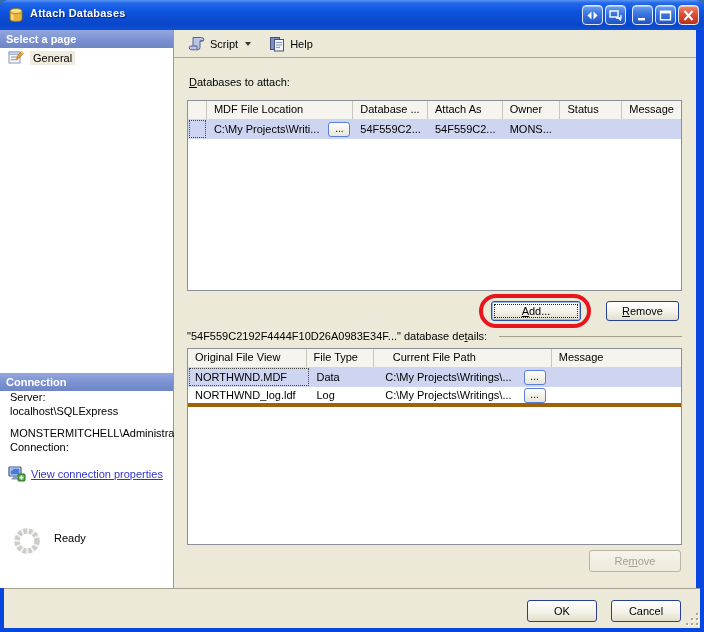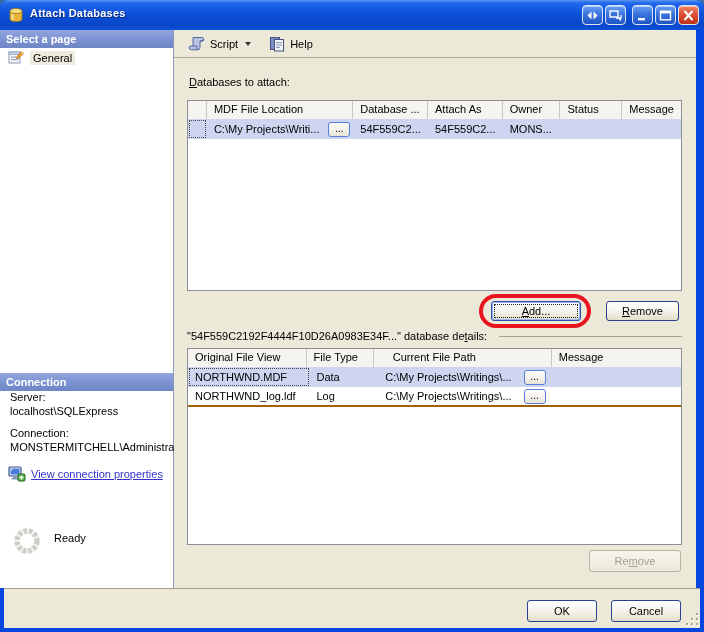--- a/index.html
+++ b/index.html
@@ -105,21 +105,21 @@
   .grid-row .c { padding-left:7px; overflow:hidden; white-space:nowrap; display:flex; align-items:center; height:100%; }
   .rowsel { outline:1px dotted #444; outline-offset:-2px; }
   .cell-focus { outline:1px dotted #444; outline-offset:-2px; }
   .browse-btn {
     width:22px; height:15px; margin-left:auto; margin-right:3px;
     border:1px solid #5A7EDC; border-radius:3px;
     background:linear-gradient(180deg,#FEFEFD,#E9E6D8);
     font-size:10px; line-height:11px; text-align:center; cursor:pointer;
     flex:0 0 auto;
   }
-  .grid2 .grid-row { border-bottom:2px solid #a16207; }
+  .grid2 .grid-row { border-bottom:4px solid #a16207; }
   .grid2 .grid-row.sel { border-bottom:none; }
 
   
   .xp-btn {
     position:absolute; height:20px;
     border:1px solid #27408F; border-radius:3px;
     background:linear-gradient(180deg,#FFFFFF 0%,#F4F2E8 55%,#E2DEC9 100%);
     font-size:11px; text-align:center; line-height:18px; cursor:pointer;
     color:#000;
   }
@@ -201,22 +201,22 @@
         </svg>
         <span class="lbl">General</span>
       </div>
 
       <div class="section-header" style="top:343px;">Connection</div>
 
       <div class="conn-block">
         <div>Server:</div>
         <div>localhost\SQLExpress</div>
         <div class="row-gap"></div>
+        <div style="white-space:nowrap;">MONSTERMITCHELL\Administra</div>
         <div>Connection:</div>
-        <div style="white-space:nowrap;">MONSTERMITCHELL\Administra</div>
       </div>
 
       <div class="view-link-row">
         <svg width="18" height="16" viewBox="0 0 18 16">
           <rect x="1" y="1" width="12" height="9" rx="1" fill="#E8EEF8" stroke="#38518C" stroke-width="1.2"></rect>
           <rect x="2.5" y="2.5" width="9" height="6" fill="#4A7AD8"></rect>
           <path d="M2.5 2.5 L6 2.5 L2.5 6 Z" fill="#9EC0F0"></path>
           <rect x="5" y="10" width="4" height="2" fill="#8898B8"></rect>
           <rect x="3.5" y="12" width="7" height="1.5" fill="#8898B8"></rect>
           <rect x="10" y="8" width="7" height="7" rx="1" fill="#58B048" stroke="#2A6A20"></rect>

